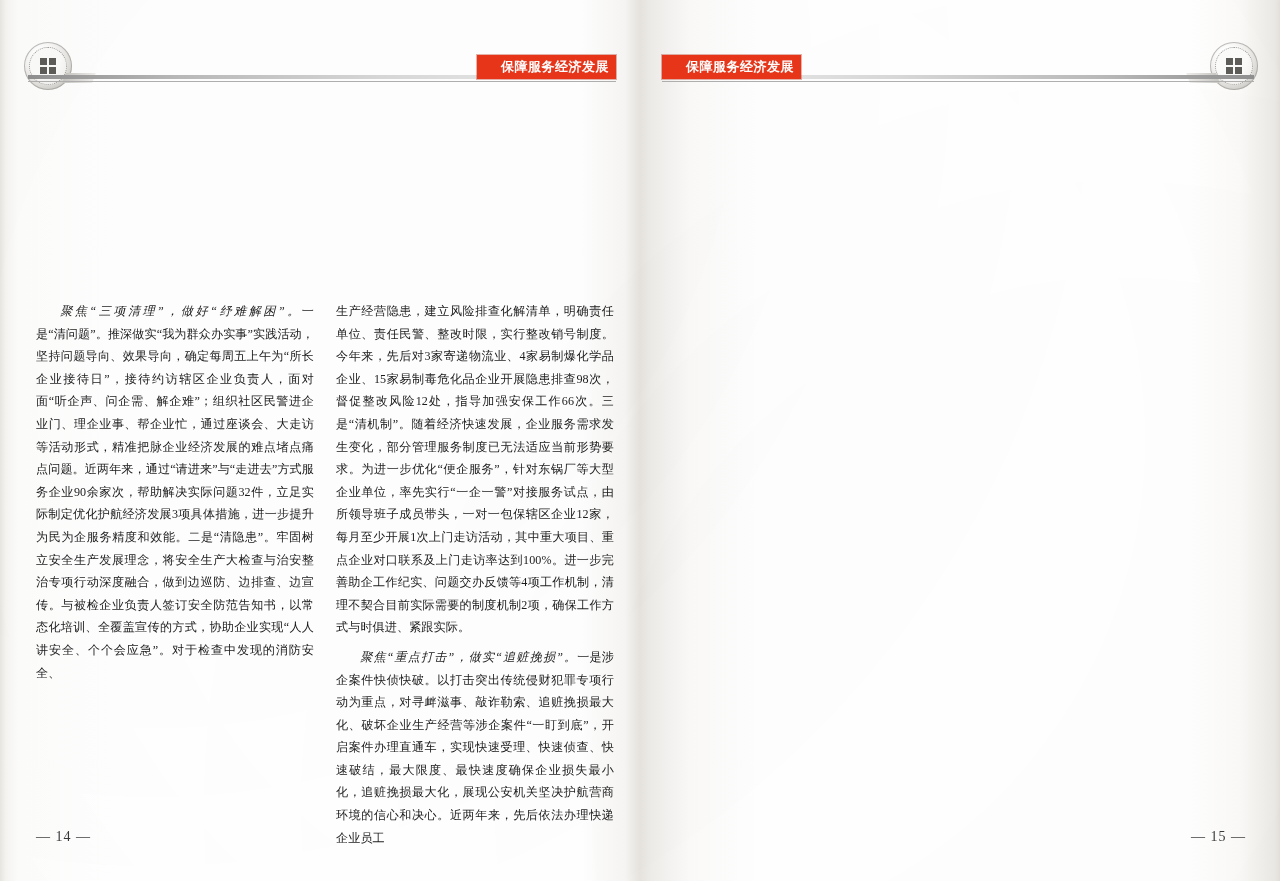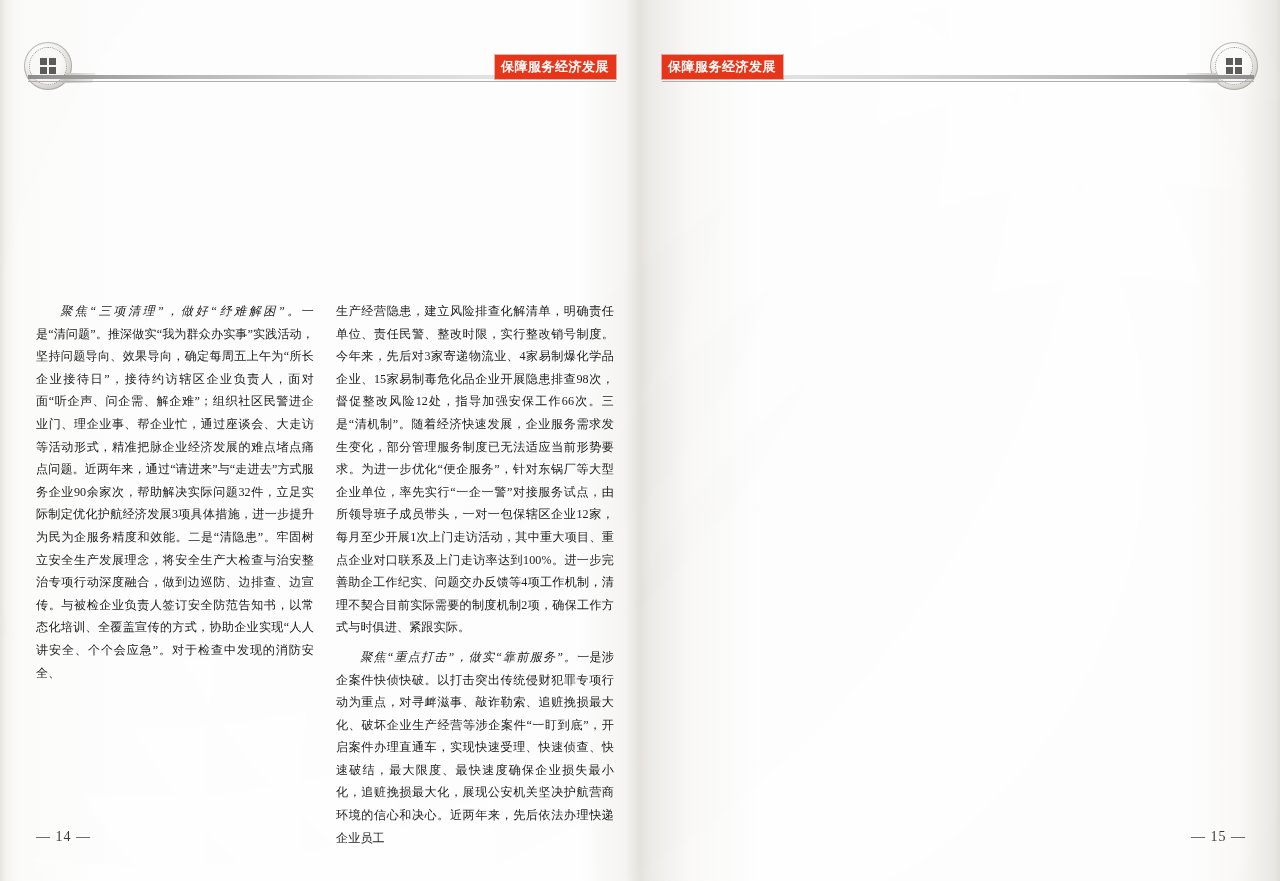--- a/index.html
+++ b/index.html
@@ -82,21 +82,21 @@
   .banner {
     position: absolute;
     bottom: 9px;
     background: #e8361a;
     color: #ffffff;
     font-family: "DejaVu Sans", "Liberation Sans", sans-serif;
     font-weight: bold;
     font-size: 13px;
     letter-spacing: .5px;
     line-height: 19px;
-    padding: 2px 7px 3px 6px;
+    padding: 2px 7px 3px 24px;
     white-space: nowrap;
     box-shadow: 0 0 0 1px rgba(180,40,20,.35);
   }
   .masthead.left  .banner { right: 0; }
   .masthead.right .banner { left: 0; }
 
   
   .seal {
     position: absolute;
     width: 48px;
@@ -249,21 +249,21 @@
       <div class="banner">保障服务经济发展</div>
     </div>
 
 
     <div class="cols left-page">
       <div class="col">
         <p class="para indent"><span class="sec-head">聚焦“三项清理”，做好“纾难解困”。</span><span>一是“清问题”。推深做实“我为群众办实事”实践活动，坚持问题导向、效果导向，确定每周五上午为“所长企业接待日”，接待约访辖区企业负责人，面对面“听企声、问企需、解企难”；组织社区民警进企业门、理企业事、帮企业忙，通过座谈会、大走访等活动形式，精准把脉企业经济发展的难点堵点痛点问题。近两年来，通过“请进来”与“走进去”方式服务企业90余家次，帮助解决实际问题32件，立足实际制定优化护航经济发展3项具体措施，进一步提升为民为企服务精度和效能。二是“清隐患”。牢固树立安全生产发展理念，将安全生产大检查与治安整治专项行动深度融合，做到边巡防、边排查、边宣传。与被检企业负责人签订安全防范告知书，以常态化培训、全覆盖宣传的方式，协助企业实现“人人讲安全、个个会应急”。对于检查中发现的消防安全、</span></p>
       </div>
       <div class="col">
         <p class="para"><span>生产经营隐患，建立风险排查化解清单，明确责任单位、责任民警、整改时限，实行整改销号制度。今年来，先后对3家寄递物流业、4家易制爆化学品企业、15家易制毒危化品企业开展隐患排查98次，督促整改风险12处，指导加强安保工作66次。三是“清机制”。随着经济快速发展，企业服务需求发生变化，部分管理服务制度已无法适应当前形势要求。为进一步优化“便企服务”，针对东锅厂等大型企业单位，率先实行“一企一警”对接服务试点，由所领导班子成员带头，一对一包保辖区企业12家，每月至少开展1次上门走访活动，其中重大项目、重点企业对口联系及上门走访率达到100%。进一步完善助企工作纪实、问题交办反馈等4项工作机制，清理不契合目前实际需要的制度机制2项，确保工作方式与时俱进、紧跟实际。</span></p>
-        <p class="para indent"><span class="sec-head">聚焦“重点打击”，做实“靠前服务”。</span><span>一是涉企案件快侦快破。以打击突出传统侵财犯罪专项行动为重点，对寻衅滋事、敲诈勒索、追赃挽损最大化、破坏企业生产经营等涉企案件“一盯到底”，开启案件办理直通车，实现快速受理、快速侦查、快速破结，最大限度、最快速度确保企业损失最小化，追赃挽损最大化，展现公安机关坚决护航营商环境的信心和决心。近两年来，先后依法办理快递企业员工</span></p>
+        <p class="para indent"><span class="sec-head">聚焦“重点打击”，做实“追赃挽损”。</span><span>一是涉企案件快侦快破。以打击突出传统侵财犯罪专项行动为重点，对寻衅滋事、敲诈勒索、追赃挽损最大化、破坏企业生产经营等涉企案件“一盯到底”，开启案件办理直通车，实现快速受理、快速侦查、快速破结，最大限度、最快速度确保企业损失最小化，追赃挽损最大化，展现公安机关坚决护航营商环境的信心和决心。近两年来，先后依法办理快递企业员工</span></p>
       </div>
     </div>
 
     <div class="folio left">
       <span>— 14 —</span>
     </div>
   </div>
 
   <div class="page page-right">
 

